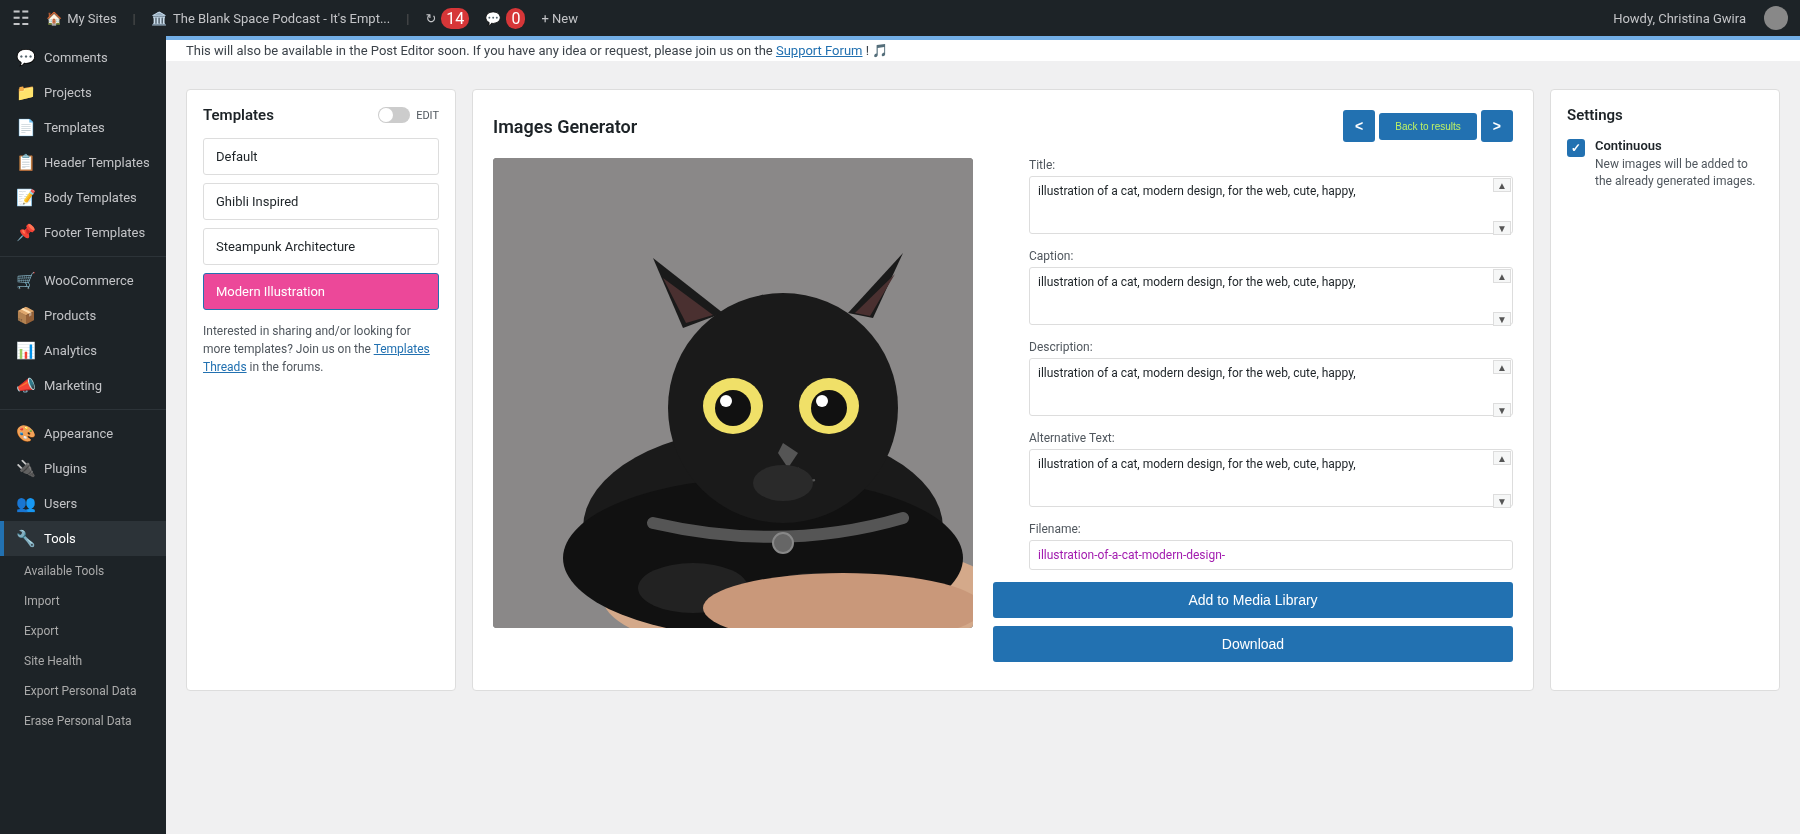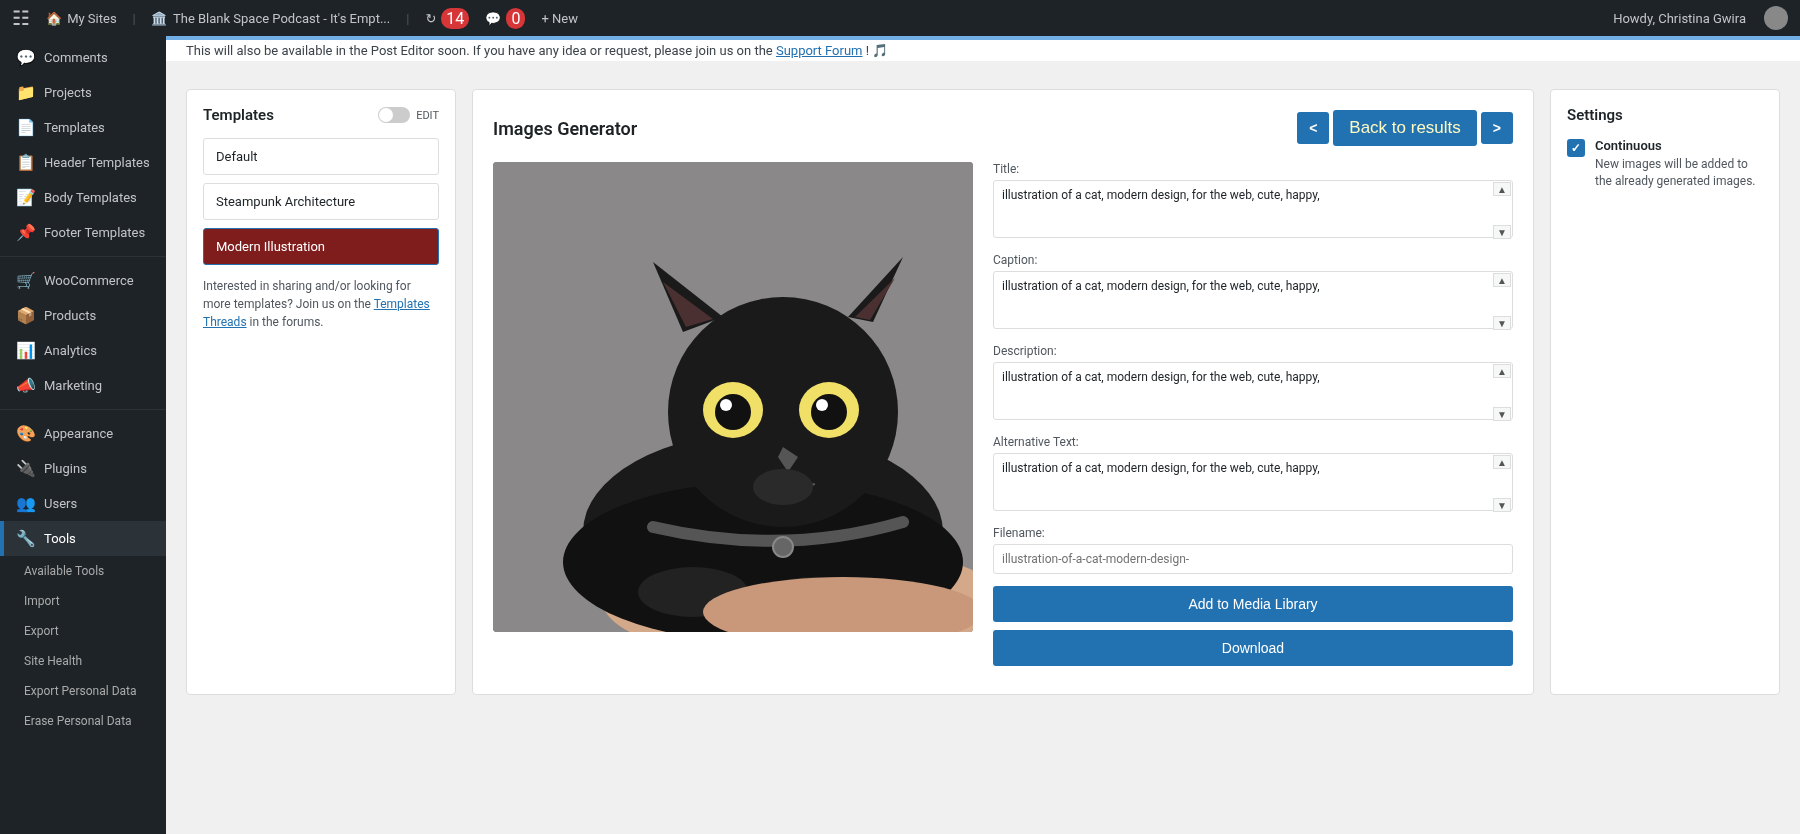--- a/index.html
+++ b/index.html
@@ -103,21 +103,21 @@
     .toggle-switch .knob { width: 14px; height: 14px; background: #fff; border-radius: 50%; position: absolute; top: 1px; left: 1px; }
     .template-option {
       border: 1px solid #ddd;
       border-radius: 3px;
       padding: 10px 12px;
       margin-bottom: 8px;
       cursor: pointer;
       font-size: 13px;
       color: #1d2327;
     }
-    .template-option.selected { background: #7f1d1d; color: #fff; border-color: #2271b1; }
+    .template-option.selected { background: #ec4899; color: #fff; border-color: #2271b1; }
     .templates-promo { font-size: 12px; color: #50575e; margin-top: 12px; line-height: 1.5; }
     .templates-promo a { color: #2271b1; }
 
     
     .generator-panel {
       background: #fff;
       border: 1px solid #ddd;
       border-radius: 4px;
       flex: 1;
       padding: 20px;
@@ -129,22 +129,22 @@
       align-items: center;
       margin-bottom: 16px;
     }
     .generator-title { font-size: 18px; font-weight: 600; color: #1d2327; }
     .nav-buttons { display: flex; gap: 4px; align-items: center; }
     .nav-btn {
       background: #2271b1; color: #fff; border: none; border-radius: 3px;
       padding: 8px 12px; cursor: pointer; font-size: 14px; font-weight: bold;
     }
     .nav-btn-back {
-      background: #2271b1; color: #fef9c3; border: none; border-radius: 3px;
-      padding: 8px 16px; cursor: pointer; font-size: 17px;
+      background: #2271b1; color: #bef264; border: none; border-radius: 3px;
+      padding: 8px 16px; cursor: pointer; font-size: 10px;
     }
     .generator-content { display: flex; gap: 20px; }
     .image-preview {
       width: 480px;
       height: 470px;
       flex-shrink: 0;
       border-radius: 4px;
       overflow: hidden;
       background: #888;
     }
@@ -153,32 +153,32 @@
     .cat-image-area {
       width: 100%;
       height: 100%;
       background: #8a8a8a;
       position: relative;
       overflow: hidden;
     }
 
     
     .fields-area { flex: 1; min-width: 0; }
-    .field-group { margin-bottom: 12px; }
+    .field-group { margin-bottom: 12px; margin-left: 36px; }
     .field-label { font-size: 12px; color: #50575e; margin-bottom: 4px; }
     .field-textarea-wrap { position: relative; }
     .field-textarea-wrap textarea {
       width: 100%; border: 1px solid #ddd; border-radius: 3px;
       padding: 6px 8px 6px 8px; font-size: 12px; color: #1d2327; resize: none;
       line-height: 1.4; height: 58px; outline: none; font-family: inherit;
     }
     .field-input-wrap { position: relative; }
     .field-input-wrap input {
       width: 100%; border: 1px solid #ddd; border-radius: 3px;
-      padding: 7px 8px; font-size: 12px; color: #737373; outline: none; font-family: inherit;
+      padding: 7px 8px; font-size: 12px; color: #a21caf; outline: none; font-family: inherit;
     }
     .scroll-arrows {
       position: absolute; right: 2px; top: 2px; bottom: 2px;
       display: flex; flex-direction: column; justify-content: space-between; width: 18px;
     }
     .scroll-arrow {
       background: #f6f7f7; border: 1px solid #ddd; cursor: pointer;
       font-size: 10px; text-align: center; line-height: 14px; height: 14px;
       color: #555; flex-shrink: 0;
     }
@@ -342,20 +342,23 @@
               <div class="toggle-switch">
                 <div class="knob"></div>
               </div>
               <span>EDIT</span>
             </div>
           </div>
           <div class="template-option">
             <span>Default</span>
           </div>
           <div class="template-option">
+            <span>Ghibli Inspired</span>
+          </div>
+          <div class="template-option">
             <span>Steampunk Architecture</span>
           </div>
           <div class="template-option selected">
             <span>Modern Illustration</span>
           </div>
           <p class="templates-promo">
             <span>Interested in sharing and/or looking for more templates? Join us on the </span>
             <a href="#">Templates Threads</a>
             <span> in the forums.</span>
           </p>

